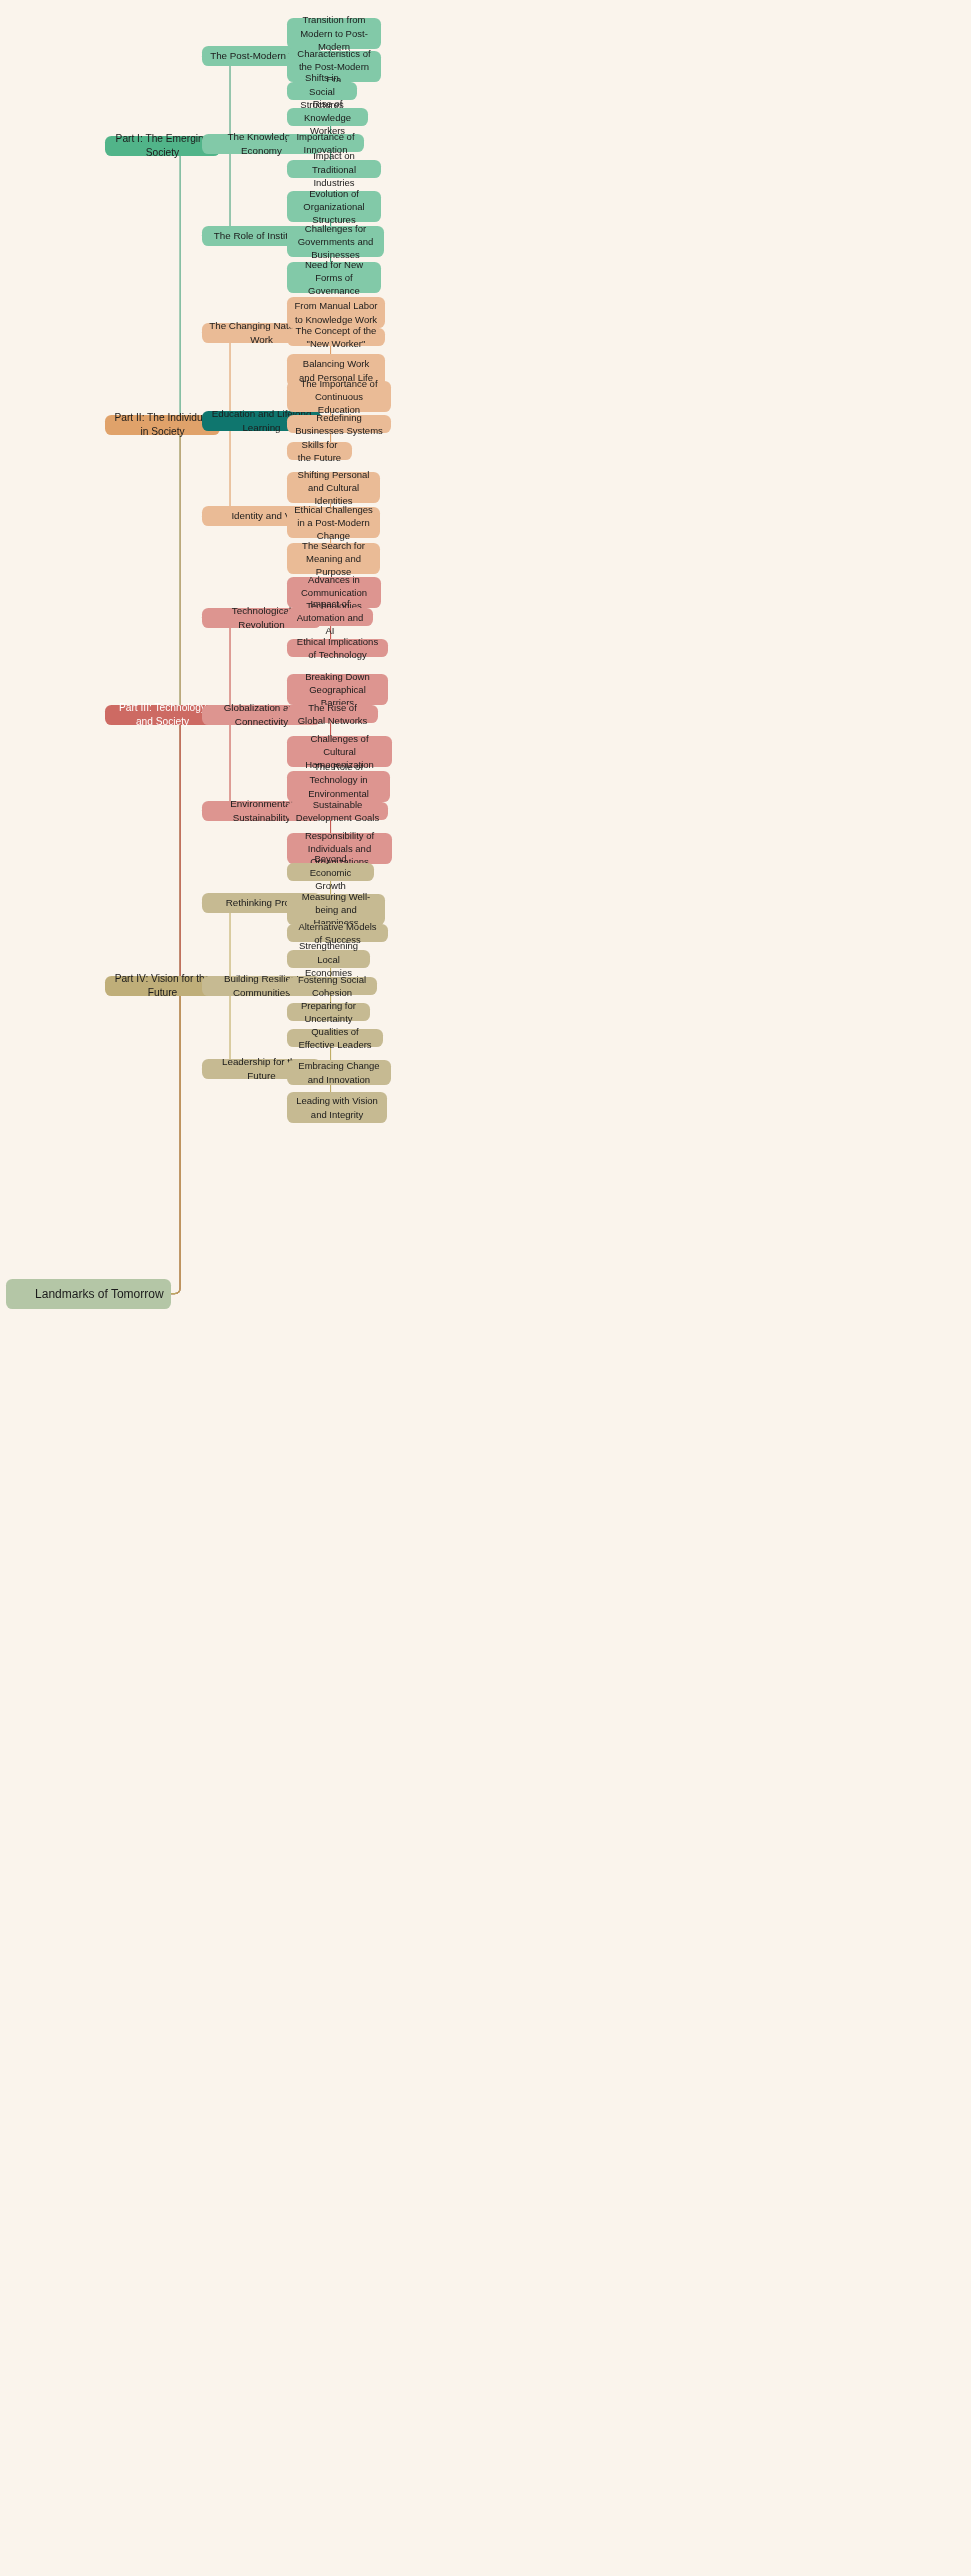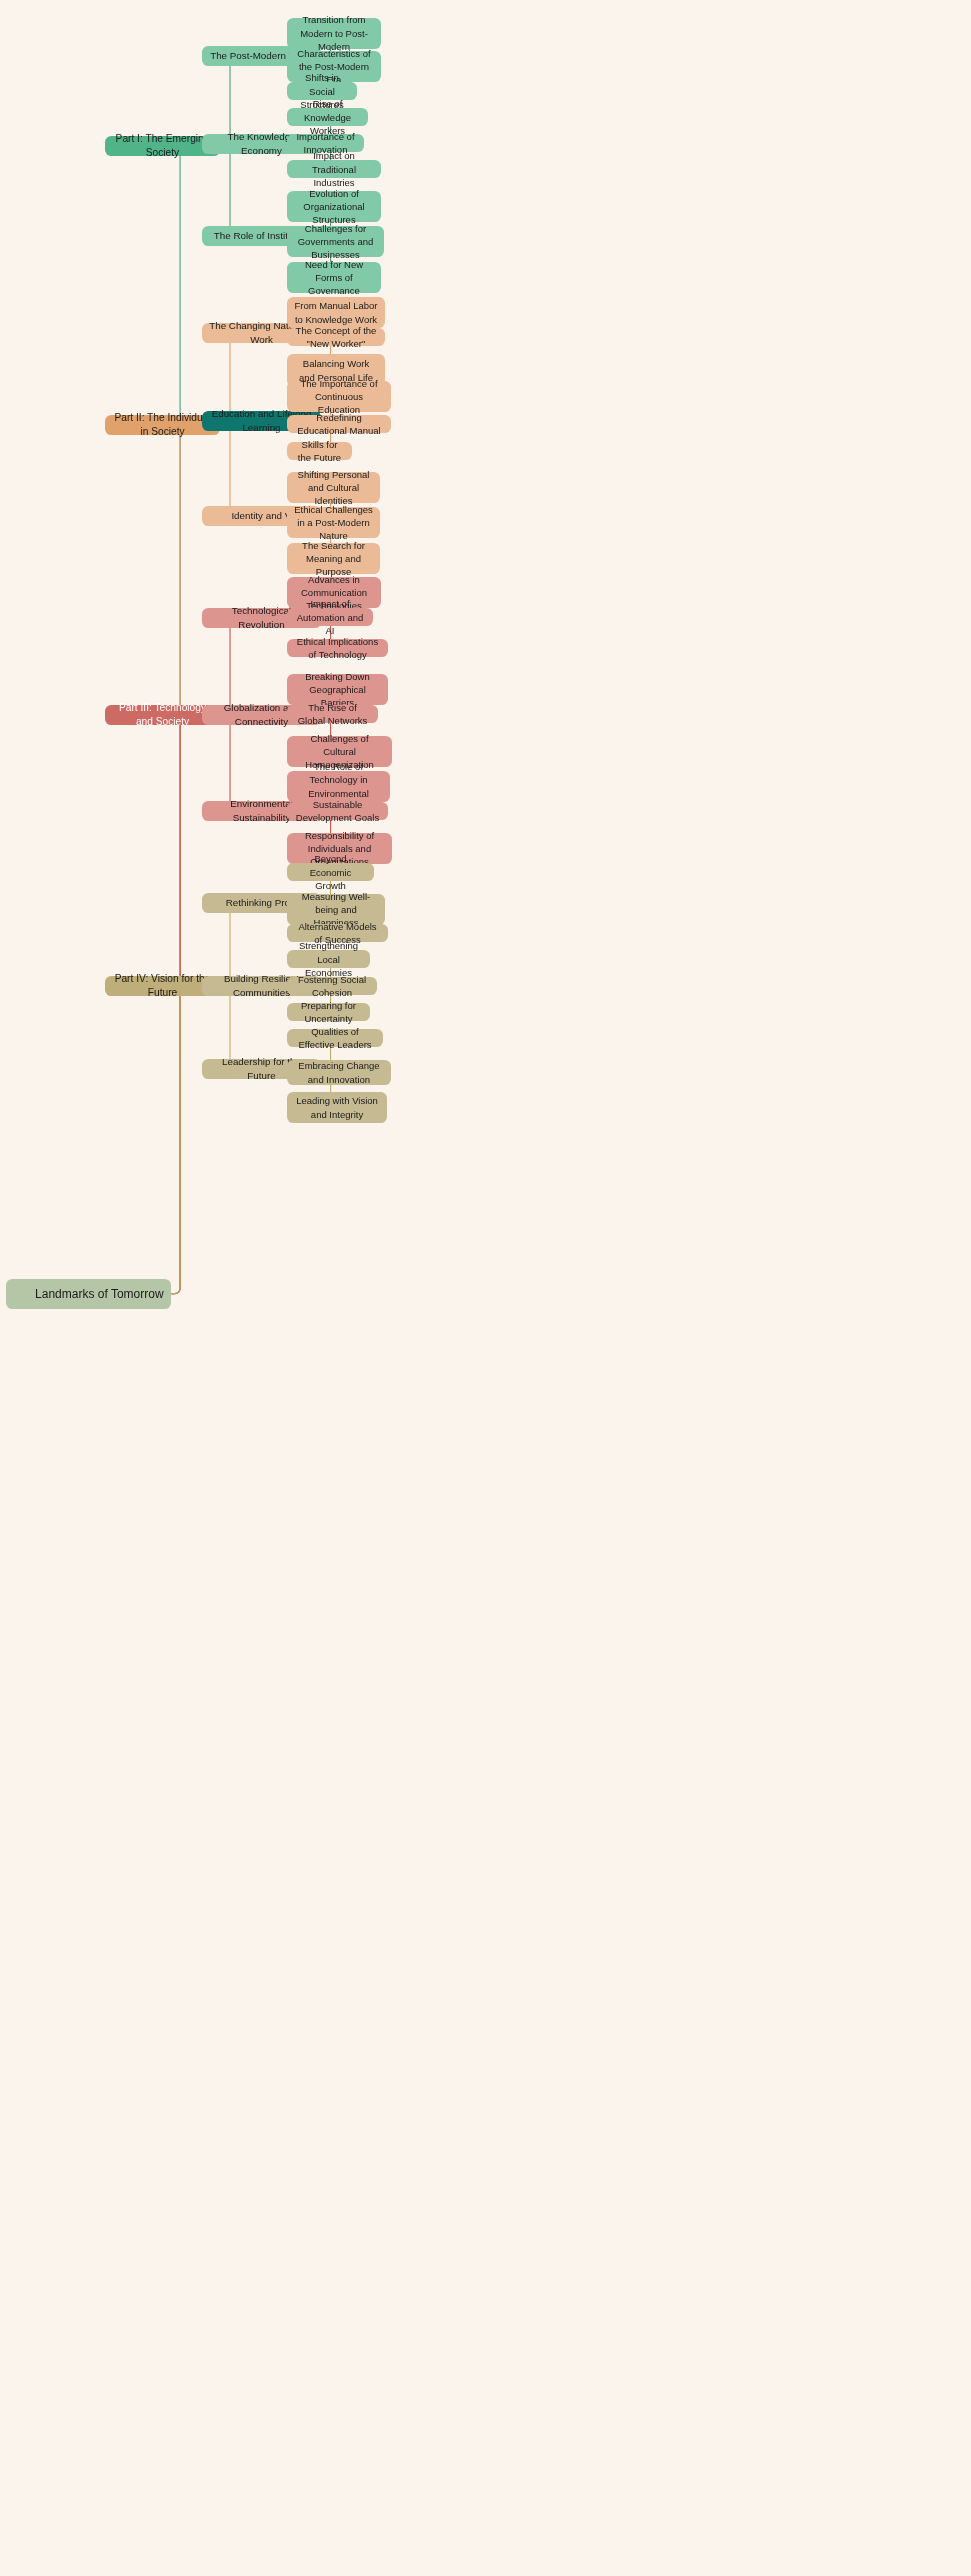--- a/index.html
+++ b/index.html
@@ -132,33 +132,33 @@
       <div class="node lvl3" style="left: 287px; top: 354px; width: 98px; height: 33px; background: rgb(234, 187, 150);">
         <span>Balancing Work and Personal Life</span>
       </div>
       <div class="node lvl2" style="left: 202px; top: 411px; width: 119px; height: 19.7px; background: #0f766e;">
         <span>Education and Lifelong Learning</span>
       </div>
       <div class="node lvl3" style="left: 287px; top: 381px; width: 104px; height: 31px; background: rgb(234, 187, 150);">
         <span>The Importance of Continuous Education</span>
       </div>
       <div class="node lvl3" style="left: 287px; top: 415px; width: 104px; height: 18.3px; background: rgb(234, 187, 150);">
-        <span>Redefining Educational Manual</span>
+        <span>Redefining Businesses Systems</span>
       </div>
       <div class="node lvl3" style="left: 287px; top: 442px; width: 65px; height: 18.3px; background: rgb(234, 187, 150);">
         <span>Skills for the Future</span>
       </div>
       <div class="node lvl2" style="left: 202px; top: 506px; width: 119px; height: 19.7px; background: rgb(234, 187, 150);">
         <span>Identity and Values</span>
       </div>
       <div class="node lvl3" style="left: 287px; top: 472px; width: 93px; height: 31px; background: rgb(234, 187, 150);">
         <span>Shifting Personal and Cultural Identities</span>
       </div>
       <div class="node lvl3" style="left: 287px; top: 507px; width: 93px; height: 31px; background: rgb(234, 187, 150);">
-        <span>Ethical Challenges in a Post-Modern Nature</span>
+        <span>Ethical Challenges in a Post-Modern Change</span>
       </div>
       <div class="node lvl3" style="left: 287px; top: 543px; width: 93px; height: 31px; background: rgb(234, 187, 150);">
         <span>The Search for Meaning and Purpose</span>
       </div>
       <div class="node lvl1 white-text" style="left: 105px; top: 705px; width: 115px; height: 19.7px; background: rgb(205, 106, 99);">
         <span>Part III: Technology and Society</span>
       </div>
       <div class="node lvl2" style="left: 202px; top: 608px; width: 119px; height: 19.7px; background: rgb(221, 149, 144);">
         <span>Technological Revolution</span>
       </div>

